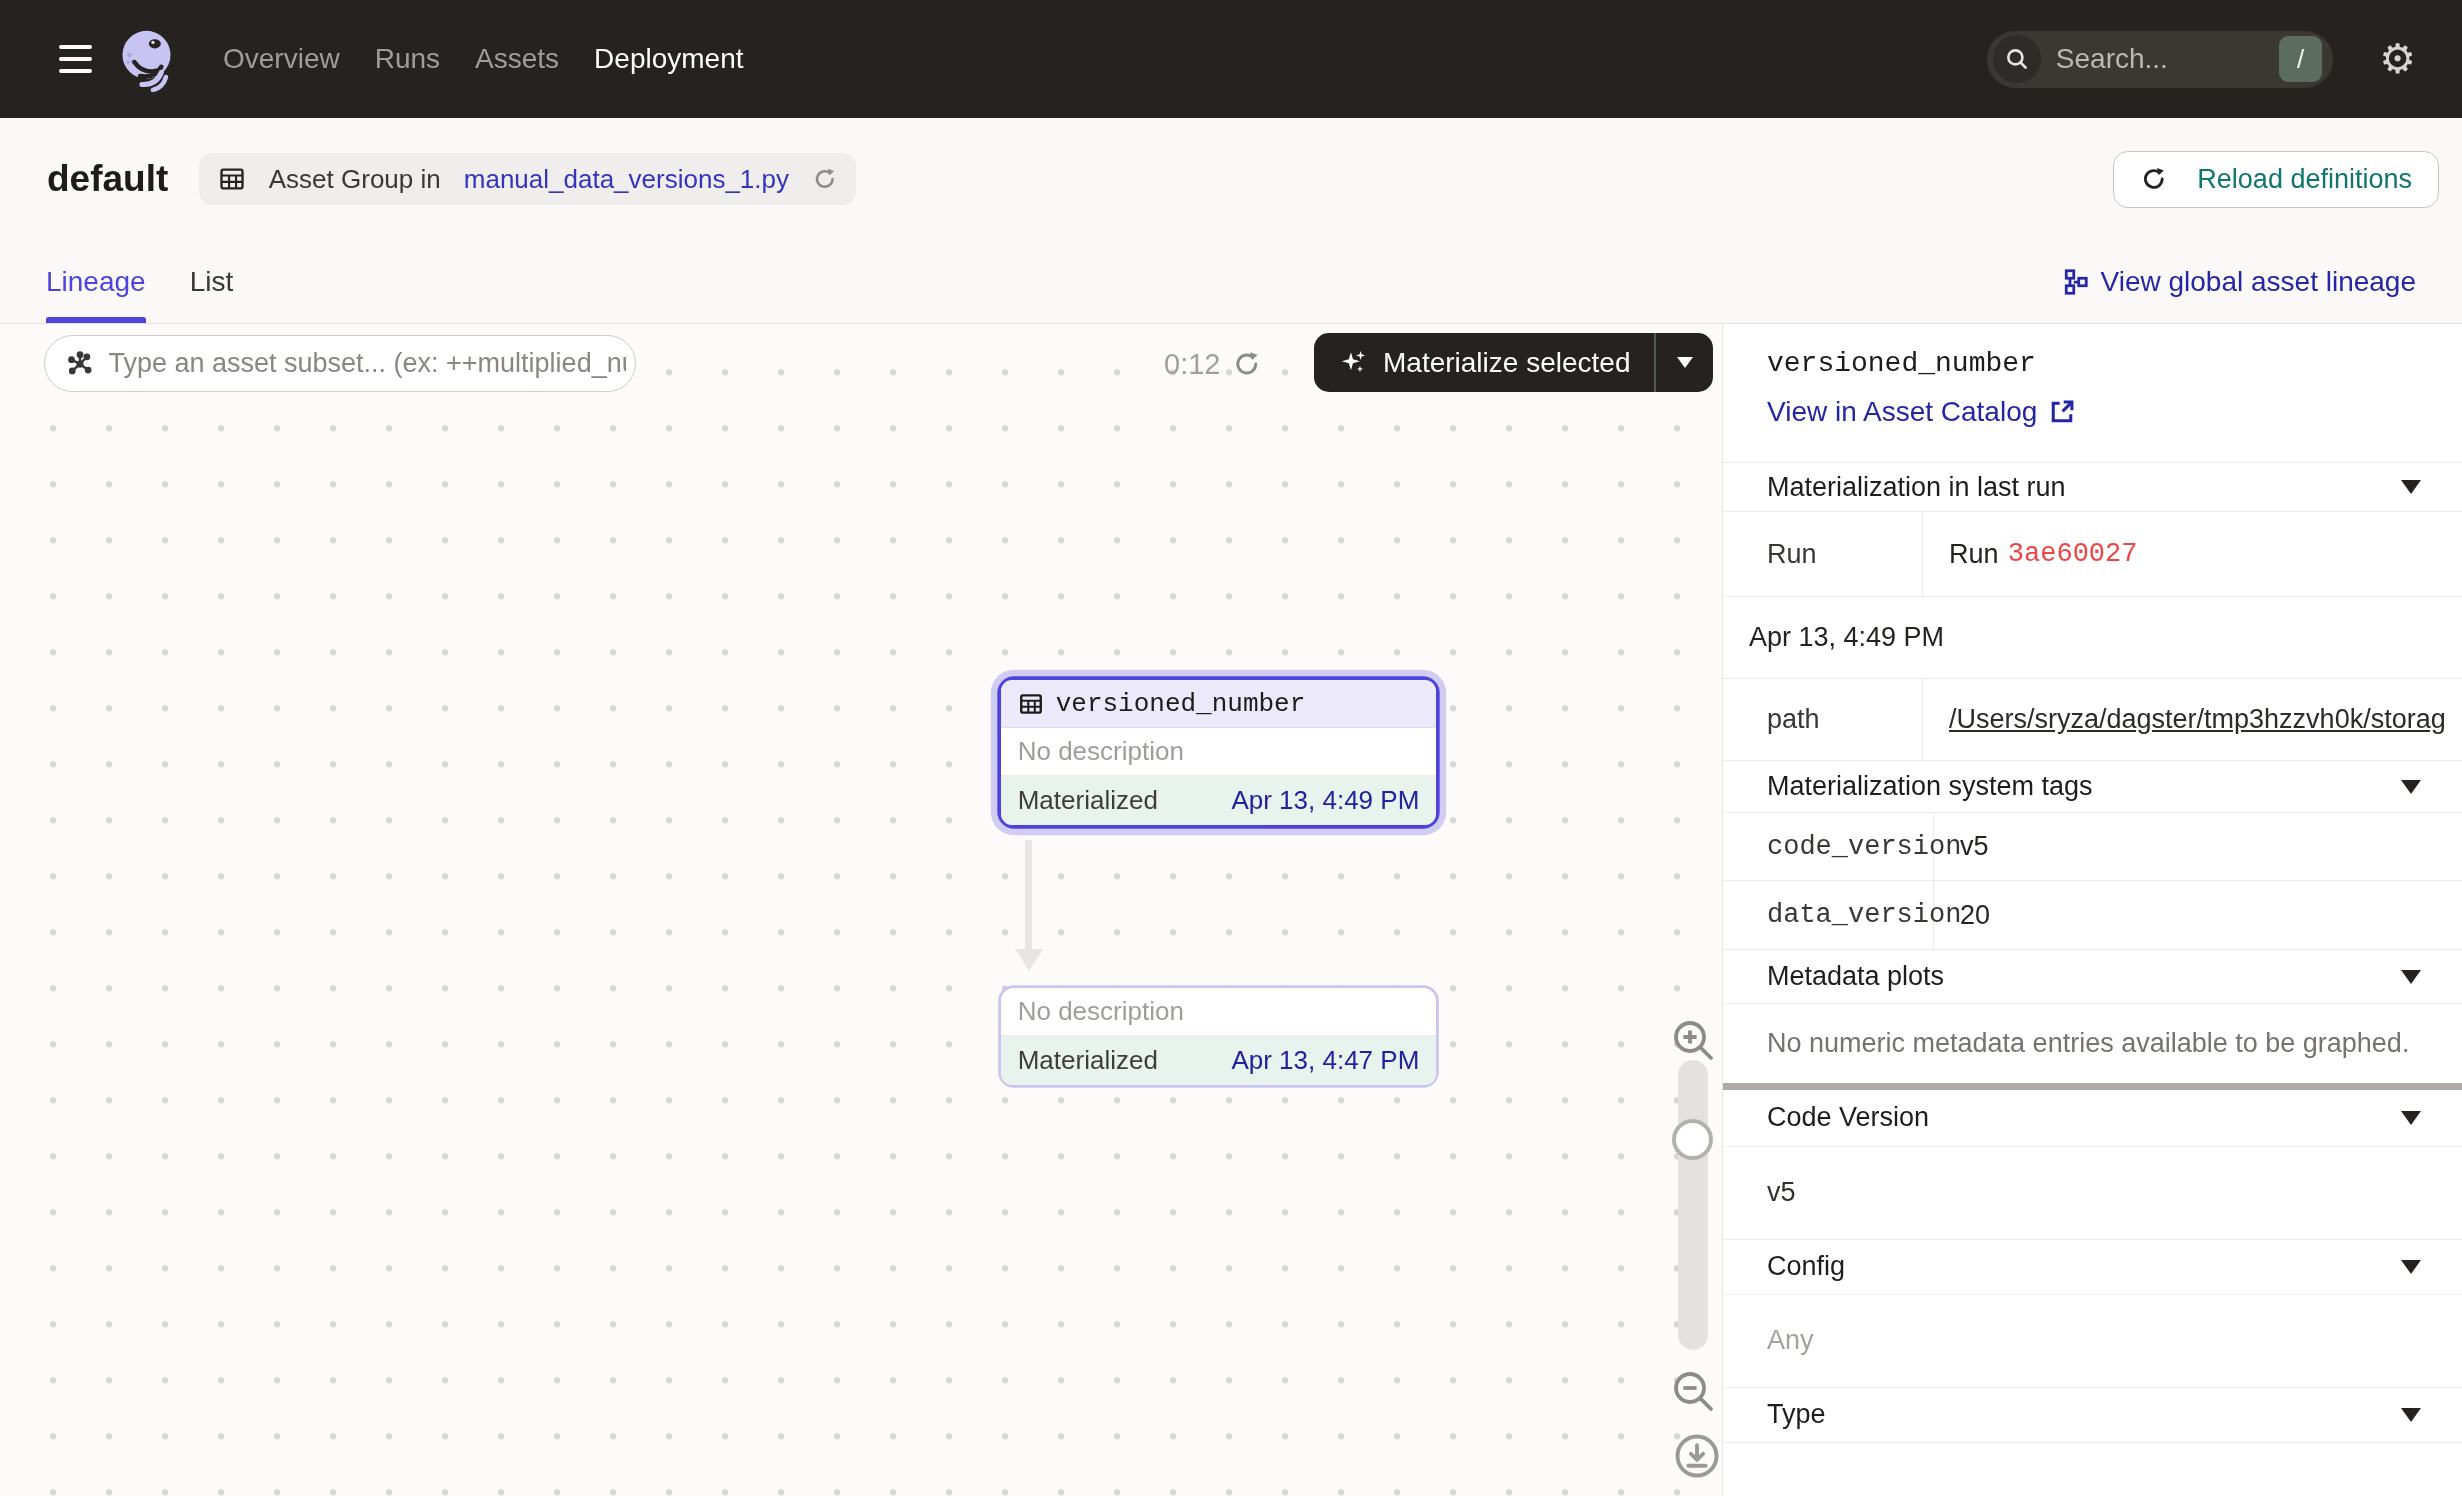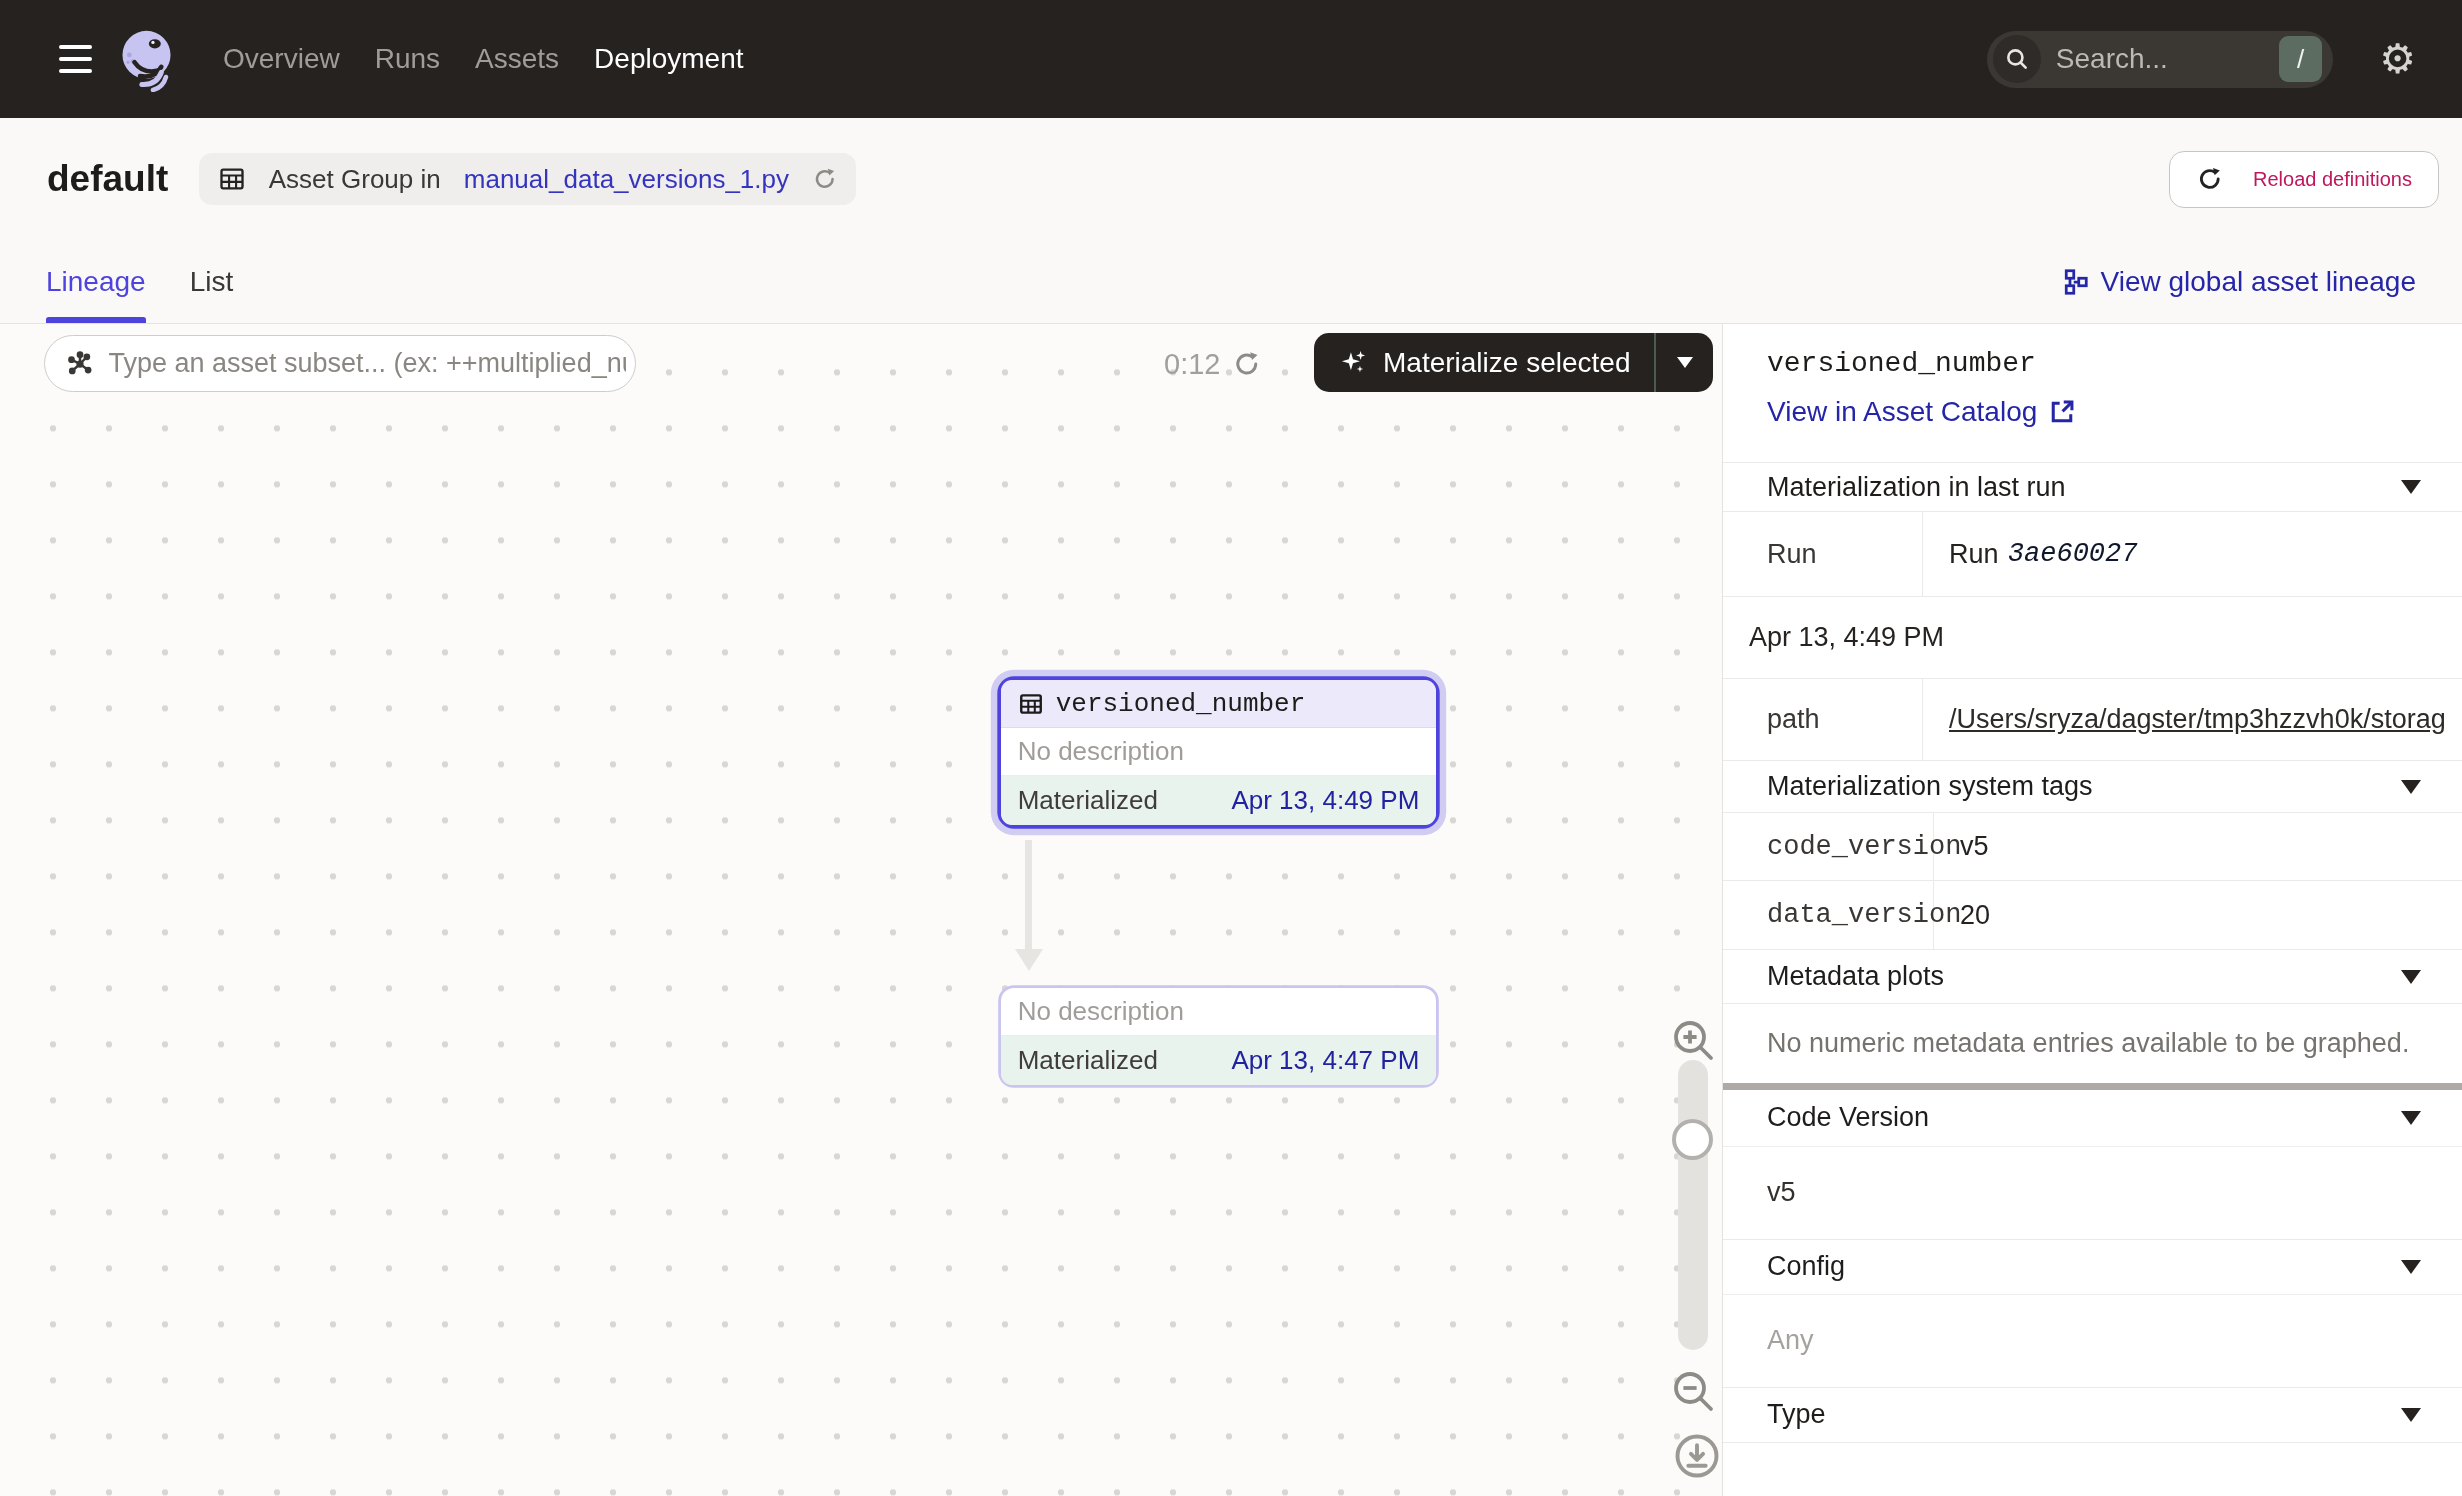--- a/index.html
+++ b/index.html
@@ -22,21 +22,21 @@
   .search-input::placeholder { color:#BCB9B5; }
   .slash-badge { width:43px; height:46px; background:#5D6C60; border-radius:9.3px; color:#F2F4F1; font-size:26px; display:flex; align-items:center; justify-content:center; }
   .gear { margin-left:46px; font-family:"DejaVu Sans",sans-serif; font-size:41px; color:#D6D4D1; line-height:1; cursor:pointer; }
 
   
   .header { height:122px; background:#FAF9F8; display:flex; align-items:center; padding:0 23px 0 47px; }
   .page-title { font-size:37px; font-weight:700; color:#1E1C1B; }
   .group-chip { margin-left:31px; height:52px; background:#EFEEEC; border-radius:13px; display:flex; align-items:center; gap:23px; padding:0 18.5px; font-size:26px; color:#3A3836; }
   .group-chip a { color:#3434BE; text-decoration:none; cursor:pointer; }
   .reload-btn { margin-left:auto; height:57px; border:1.9px solid #C8C6C3; background:#FFFFFF; border-radius:15px;
-    display:flex; align-items:center; gap:29px; padding:0 26px; font-size:20px; color:#be185d; cursor:pointer; }
+    display:flex; align-items:center; gap:29px; padding:0 26px; font-size:27px; color:#0f766e; cursor:pointer; }
 
   
   .tabbar { height:83px; background:#FAF9F8; display:flex; align-items:center; padding:0 46px; position:relative; }
   .tab { font-size:28px; font-weight:500; cursor:pointer; position:relative; height:100%; display:flex; align-items:center; }
   .tab + .tab { margin-left:44px; }
   .tab.active { color:#4F43DD; }
   .tab.inactive { color:#3A3836; }
   .tab.active::after { content:""; position:absolute; left:0; right:0; bottom:0; height:5.6px; background:#4F43DD; border-radius:2.8px 2.8px 0 0; }
   .global-lineage { margin-left:auto; display:flex; align-items:center; gap:11px; font-size:28px; color:#2626A8; cursor:pointer; }
 
@@ -84,21 +84,21 @@
   .panel { width:740px; background:#FFFFFF; border-left:1.9px solid #E5E3E0; display:flex; flex-direction:column; }
   .panel-top { height:138px; padding:24px 44px 0; }
   .panel-title { font-size:28px; color:#1E1C1B; }
   .catalog-link { margin-top:16.7px; display:flex; align-items:center; gap:11px; font-size:28px; color:#2525A8; cursor:pointer; }
   .sec-hdr { border-top:1.9px solid #ECEAE8; display:flex; align-items:center; padding:0 41px 0 44px; font-size:27px; font-weight:400; color:#1F1D1C; cursor:pointer; }
   .sec-hdr .caret { margin-left:auto; width:0; height:0; border-left:10.2px solid transparent; border-right:10.2px solid transparent; border-top:14px solid #262220; }
   .kv { display:flex; border-top:1.9px solid #ECEAE8; }
   .kv .k { width:200px; border-right:1.9px solid #ECEAE8; display:flex; align-items:center; padding-left:44px; font-size:27px; color:#393633; flex-shrink:0; }
   .kv.tags .k { width:211px; }
   .kv .v { flex:1; display:flex; align-items:center; padding-left:26px; font-size:27px; color:#262220; overflow:hidden; white-space:nowrap; }
-  .run-link { color:#0f172a; margin-left:9.3px; cursor:pointer;font-style:italic; }
+  .run-link { color:#ef4444; margin-left:9.3px; cursor:pointer; }
   .path-link { color:#2D2B28; text-decoration:underline; cursor:pointer; overflow:hidden; white-space:nowrap; }
   .empty-msg { border-top:1.9px solid #ECEAE8; display:flex; align-items:center; padding:0 44px; font-size:27px; color:#76736F; }
   .thick-divider { height:6.5px; background:#ADAAA7; }
   .val-block { border-top:1.9px solid #F0EEEC; display:flex; align-items:center; padding:0 44px; font-size:27px; color:#33302D; }
   .val-block.faded { color:#A5A29E; }
   .bb { border-bottom:1.9px solid #ECEAE8; }
 
   svg { display:block; }
 </style>
 </head>

